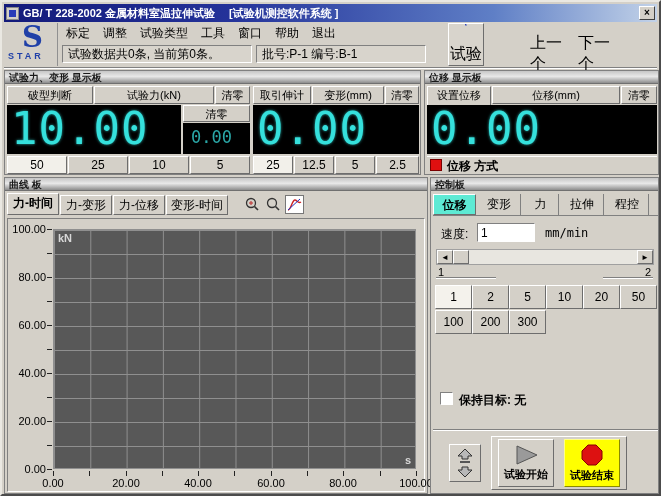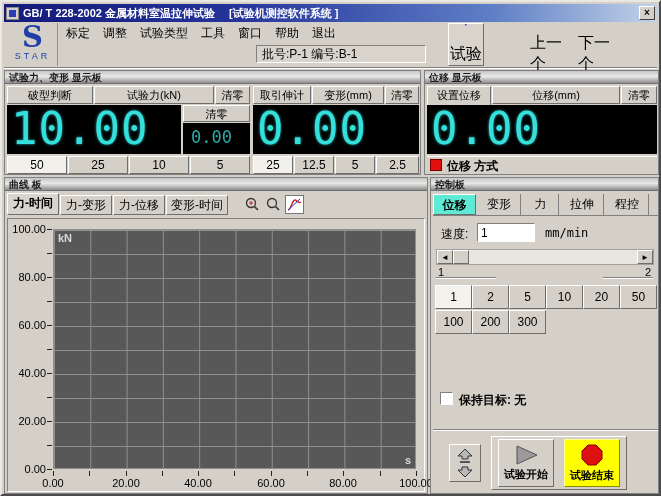--- a/index.html
+++ b/index.html
@@ -25,22 +25,22 @@
     border:1px solid; border-color:#fff #404040 #404040 #fff;
     font-size:10px; font-weight:bold; line-height:12px; text-align:center; cursor:default; }
 
   
   .toolbar { position:absolute; left:2px; top:20px; right:2px; height:46px;
     border-bottom:1px solid #808080; box-shadow:0 1px 0 #fff; }
   .logo { position:absolute; left:4px; top:1px; width:50px; height:43px;
     border-right:1px solid #909090; }
   .logo-s { font-size:29px; font-weight:bold; color:#2040a8; line-height:28px;
     text-align:center; font-family:"DejaVu Serif", serif; }
-  .logo-star { font-size:9px; font-weight:normal; color:#2040a8; letter-spacing:3px;
-    text-align:center; }
+  .logo-star { font-size:9px; font-weight:bold; color:#2040a8; letter-spacing:3px;
+    }
   .menu { position:absolute; left:62px; top:3px; height:16px; display:flex;
     gap:13px; align-items:center; }
   .menu span { cursor:default; }
   .statusfield { position:absolute; top:23px; height:18px;
     border:1px solid; border-color:#808080 #fff #fff #808080;
     background:#d8d4cc; padding:1px 5px; line-height:14px; white-space:nowrap; overflow:hidden; }
   .sf1 { left:58px; width:190px; }
   .sf2 { left:252px; width:170px; }
   .tbtn { position:absolute; top:1px; height:43px; display:flex; flex-direction:column;
     align-items:center; justify-content:center; gap:18px; font-size:16px; cursor:default; }
@@ -136,20 +136,21 @@
     </div>
     <div class="menu">
       <span>标定</span>
       <span>调整</span>
       <span>试验类型</span>
       <span>工具</span>
       <span>窗口</span>
       <span>帮助</span>
       <span>退出</span>
     </div>
+    <div class="statusfield sf1">试验数据共0条, 当前第0条。</div>
     <div class="statusfield sf2">批号:P-1 编号:B-1</div>
 
     <div class="tbtn active" style="left:444px;width:36px;">
       <svg width="18" height="18" viewBox="0 0 18 18">
         <rect x="3" y="2" width="12" height="3" fill="#2a3db8"></rect>
         <rect x="4" y="5" width="2" height="9" fill="#2a3db8"></rect>
         <rect x="12" y="5" width="2" height="9" fill="#2a3db8"></rect>
         <rect x="6" y="7" width="6" height="4" fill="#7fd4e8" stroke="#2a3db8"></rect>
         <rect x="2" y="14" width="14" height="3" fill="#2a3db8"></rect>
       </svg>

